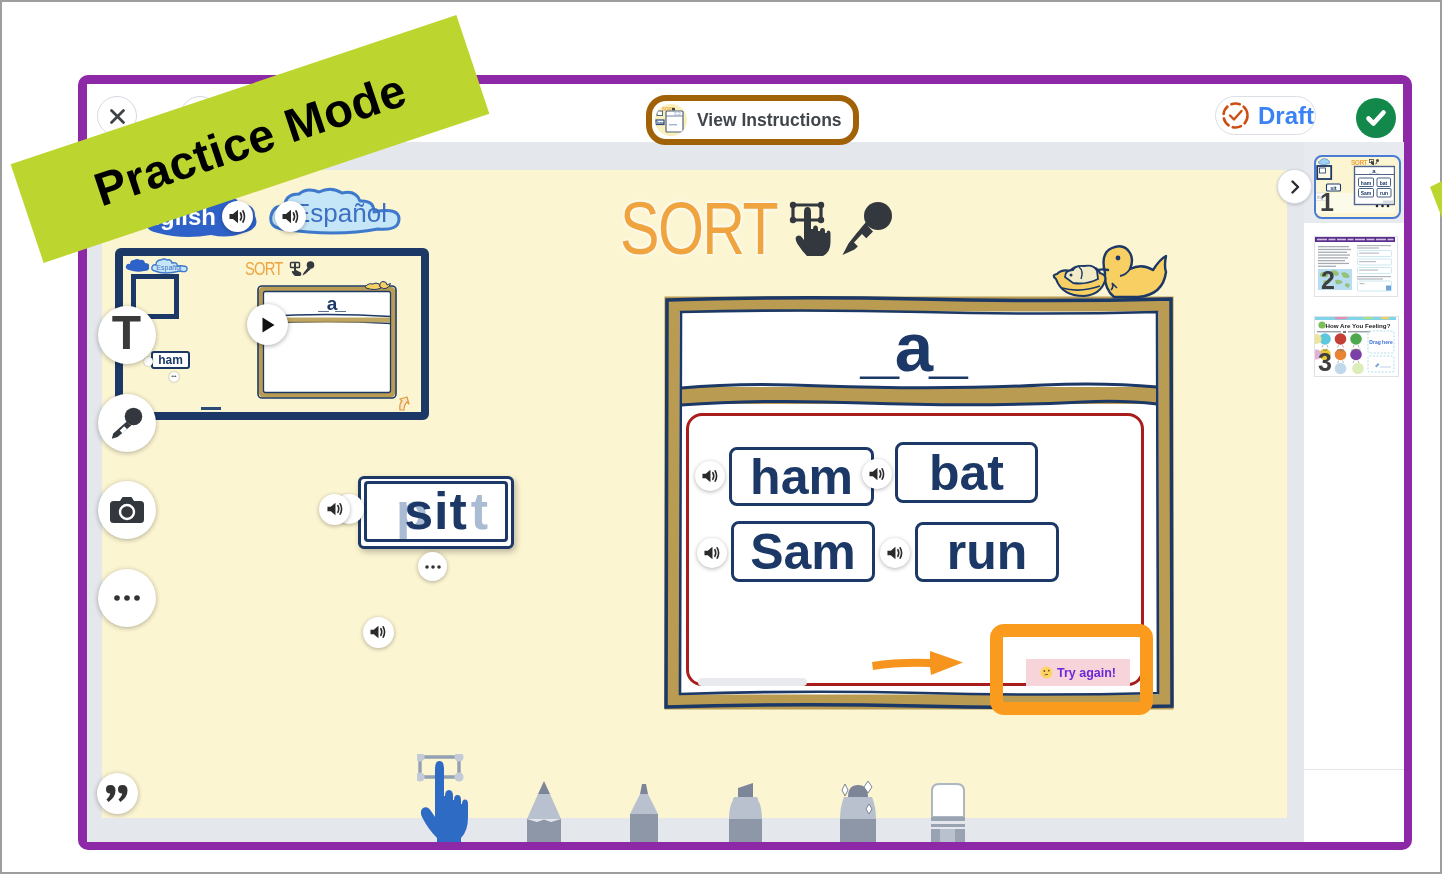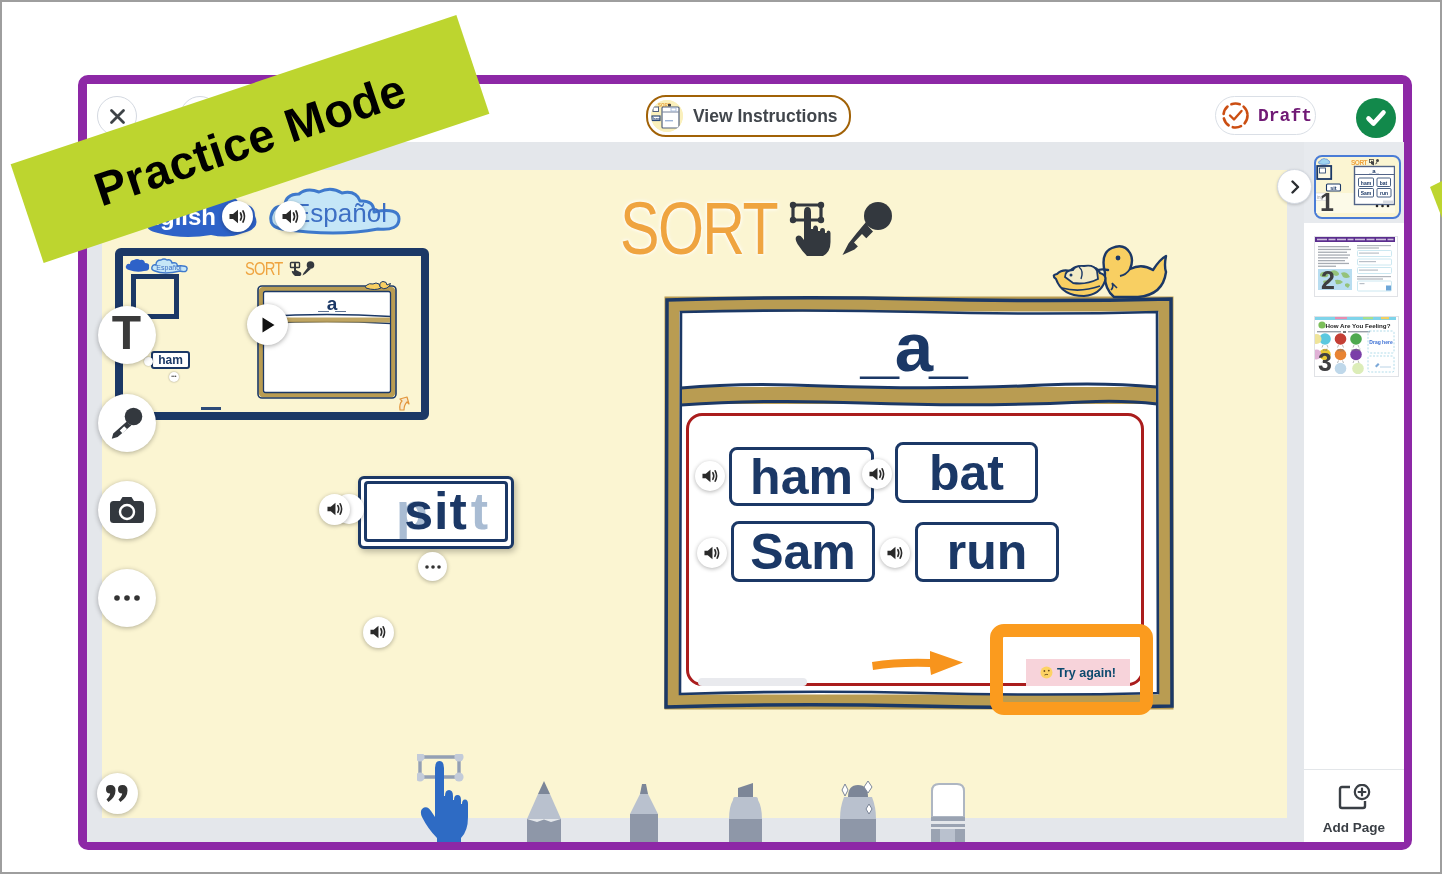--- a/index.html
+++ b/index.html
@@ -11,27 +11,27 @@
   #frame{left:78px;top:75px;width:1316px;height:757px;border:9px solid #8D28A6;
          border-radius:10px;background:#fff;}
   
   #topbar{left:87px;top:84px;width:1316px;height:58px;background:#fff;
           border-bottom:1px solid #DDE0E5;}
   .circbtn{border-radius:50%;background:#fff;border:1px solid #D4D9E1;
            display:flex;align-items:center;justify-content:center;}
   #btn-x{left:97px;top:96px;width:38px;height:38px;}
   #btn-hidden{left:180px;top:96px;width:38px;height:38px;}
   #pill-view{left:646px;top:95px;width:201px;height:38px;border-radius:20px;
-             border:2px solid #a16207;background:#fff;display:flex;align-items:center;}
+             border:6px solid #a16207;background:#fff;display:flex;align-items:center;}
   #pill-view .ic{width:32px;height:32px;border-radius:50%;margin-left:3px;overflow:hidden;
                  background:#FAF0BC;position:relative;}
   #pill-view .tx{font-size:17.5px;font-weight:bold;color:#41464C;margin-left:10px;letter-spacing:0;}
   #pill-draft{left:1215px;top:96px;width:99px;height:37px;border-radius:20px;
               border:1px solid #DADFE6;background:#fff;display:flex;align-items:center;}
-  #pill-draft .tx{font-size:18px;font-weight:bold;color:#701a75;margin-left:8px;font-family:Liberation Mono, monospace;}
+  #pill-draft .tx{font-size:24px;font-weight:bold;color:#3b82f6;margin-left:8px;}
   #btn-check{left:1356px;top:98px;width:40px;height:40px;border-radius:50%;background:#12894B;
              display:flex;align-items:center;justify-content:center;}
   
   #graybg{left:87px;top:142px;width:1217px;height:700px;background:#E4E7EB;}
   #canvas{left:102px;top:170px;width:1185px;height:648px;background:#FBF5D2;}
   
   #sidebar{left:1304px;top:142px;width:100px;height:700px;background:#fff;}
   #selrow{left:1304px;top:142px;width:100px;height:81px;background:#E7EAEE;}
   #thumb1{left:1314px;top:155px;width:83px;height:60px;border:2px solid #4A7CD6;border-radius:8px;background:#FBF5D2;}
   #thumb2{left:1314px;top:236px;width:82px;height:59px;border:1px solid #E0E2E6;}
@@ -253,21 +253,21 @@
     <path d="M2 15 Q28 11 60 12 L60 4 L93 15.5 L61 28 L60 20 Q28 19 3 23 Z" fill="#F7941D"></path>
   </svg>
   <div class="abs" style="left:990px;top:624px;width:137px;height:65px;border:13px solid #FB9B1E;border-radius:14px;"></div>
   <div class="abs" style="left:1026px;top:659px;width:104px;height:27px;background:#F7D3DA;display:flex;align-items:center;justify-content:center;z-index:5;">
     <svg width="13" height="13" viewBox="0 0 13 13">
         <circle cx="6.5" cy="6.5" r="6" fill="#FDD364"></circle>
         <circle cx="4.4" cy="5" r=".9" fill="#6b4d1e"></circle>
         <circle cx="8.8" cy="4.6" r=".9" fill="#6b4d1e"></circle>
         <path d="M4.5 9 Q6 8 8 8.6" stroke="#6b4d1e" stroke-width=".9" fill="none"></path>
       </svg>
-    <span style="font-size:12.5px;font-weight:bold;color:#0c4a6e;margin-left:4px;">Try again!</span>
+    <span style="font-size:12.5px;font-weight:bold;color:#6d28d9;margin-left:4px;">Try again!</span>
   </div>
 
   <div class="abs" style="left:358px;top:476px;width:150px;height:67px;background:#fff;border:3px solid #1B3866;border-radius:6px;box-shadow:2px 3px 6px rgba(0,0,0,.25);"></div>
   <div class="abs" style="left:364px;top:481px;width:138px;height:55px;background:#fff;border:3px solid #1B3866;border-radius:4px;overflow:hidden;">
     <div style="position:absolute;left:29px;top:-3px;font-size:52px;font-weight:bold;color:#A9BCD3;">p</div>
     <div style="position:absolute;right:17px;top:-3px;font-size:52px;font-weight:bold;color:#A9BCD3;">t</div>
     <div style="position:absolute;left:0;top:-3px;width:100%;text-align:center;font-size:52px;font-weight:bold;color:#1B3866;letter-spacing:1px;">sit</div>
   </div>
   <div class="spk" style="left:334px;top:494px;width:30px;height:30px;"></div>
   <div class="spk" style="left:319px;top:493.5px;width:31px;height:31px;">
@@ -450,28 +450,20 @@
       <text x="41" y="33.5" font-size="2.8" fill="#777" text-anchor="middle">excited</text>
       <rect x="53" y="14" width="26" height="22" fill="none" stroke="#A8D8E8" stroke-width=".9" stroke-dasharray="2 1.5" rx="1.5"></rect>
       <rect x="53" y="39" width="26" height="16" fill="none" stroke="#A8D8E8" stroke-width=".9" stroke-dasharray="2 1.5" rx="1.5"></rect>
       <text x="66" y="27" font-size="5" font-weight="bold" fill="#3B6FD4" text-anchor="middle">Drag here</text>
       <path d="M60 49 L63 46 L64.5 47.5 L61.5 50.5Z" fill="#7BA8D8"></path>
       <line x1="65" y1="50" x2="76" y2="50" stroke="#A8C8E0" stroke-width=".8"></line>
       <text x="3" y="54" font-size="25" font-weight="bold" fill="#3F3F41">3</text>
     </svg>
   </div>
   <div class="abs" id="divider"></div>
-  <div class="abs" id="addpage">
-    <svg width="36" height="30" viewBox="0 0 36 30" style="margin-top:14px;">
-      <path d="M14 3 H6 Q4 3 4 5 V22 Q4 24 6 24 H27 Q29 24 29 22 V17" fill="none" stroke="#3A3F45" stroke-width="2.4"></path>
-      <circle cx="26" cy="8" r="7.2" fill="#fff" stroke="#3A3F45" stroke-width="2.2"></circle>
-      <path d="M26 4.6 V11.4 M22.6 8 H29.4" stroke="#3A3F45" stroke-width="2.2" stroke-linecap="round"></path>
-    </svg>
-    <div class="tx">Add Page</div>
-  </div>
   <div class="abs circbtn" id="btn-next">
     <svg width="14" height="14" viewBox="0 0 14 14">
         <path d="M4.5 1.5 L10 7 L4.5 12.5" fill="none" stroke="#2A2D31" stroke-width="2.4" stroke-linecap="round" stroke-linejoin="round"></path>
       </svg>
   </div>
 
   <div class="abs" id="toolstrip">
     <div class="abs" style="left:15px;top:78px;width:1185px;height:24px;background:#E4E7EB;"></div>
 
     <svg class="abs" style="left:330px;top:14px;" width="56" height="92" viewBox="0 0 56 92">

